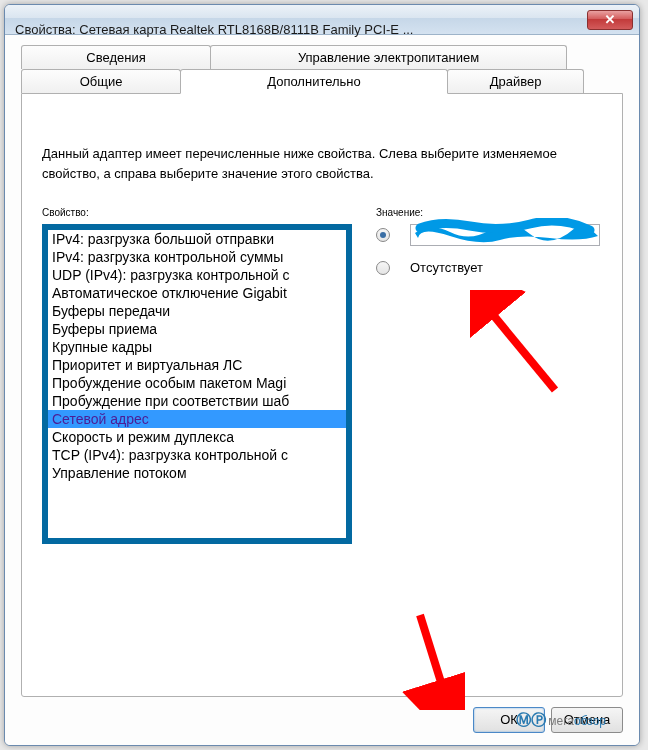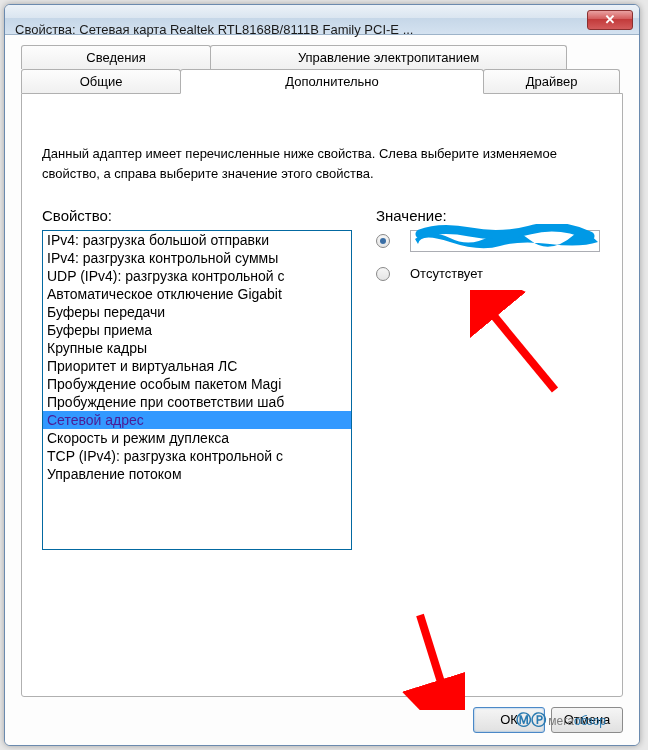--- a/index.html
+++ b/index.html
@@ -75,21 +75,21 @@
       padding: 4px 17px;
       text-align: center;
       cursor: pointer;
       font-size: 13px;
       border-radius: 3px 3px 0 0;
       margin-right: -1px;
     }
     .tab-row.top .tab:nth-child(1) { width: 190px; }
     .tab-row.top .tab:nth-child(2) { width: 357px; }
     .tab-row.bottom .tab:nth-child(1) { width: 160px; }
-    .tab-row.bottom .tab:nth-child(2) { width: 304px; }
+    .tab-row.bottom .tab:nth-child(2) { width: 268px; }
     .tab-row.bottom .tab:nth-child(3) { width: 137px; }
     .tab.active {
       background: #fff;
       position: relative;
       z-index: 2;
       border-bottom: 1px solid #fff;
       margin-bottom: -1px;
     }
     .tab-panel {
       border: 1px solid #b0b0b0;
@@ -104,28 +104,28 @@
       margin-bottom: 24px;
       margin-top: 32px;
     }
     .columns {
       display: flex;
       gap: 24px;
     }
     .col-left { width: 310px; }
     .col-right { flex: 1; }
     .label {
-      font-size: 15px;
+      font-size: 10px;
       margin-bottom: 6px;
       display: block;
     }
     .listbox {
       width: 100%;
       height: 320px;
-      border: 1px solid #0369a1;
+      border: 6px solid #0369a1;
       background: #fff;
       overflow-y: scroll;
       font-size: 14px;
     }
     .listbox-item {
       padding: 1px 4px;
       white-space: nowrap;
       overflow: hidden;
       cursor: pointer;
     }

